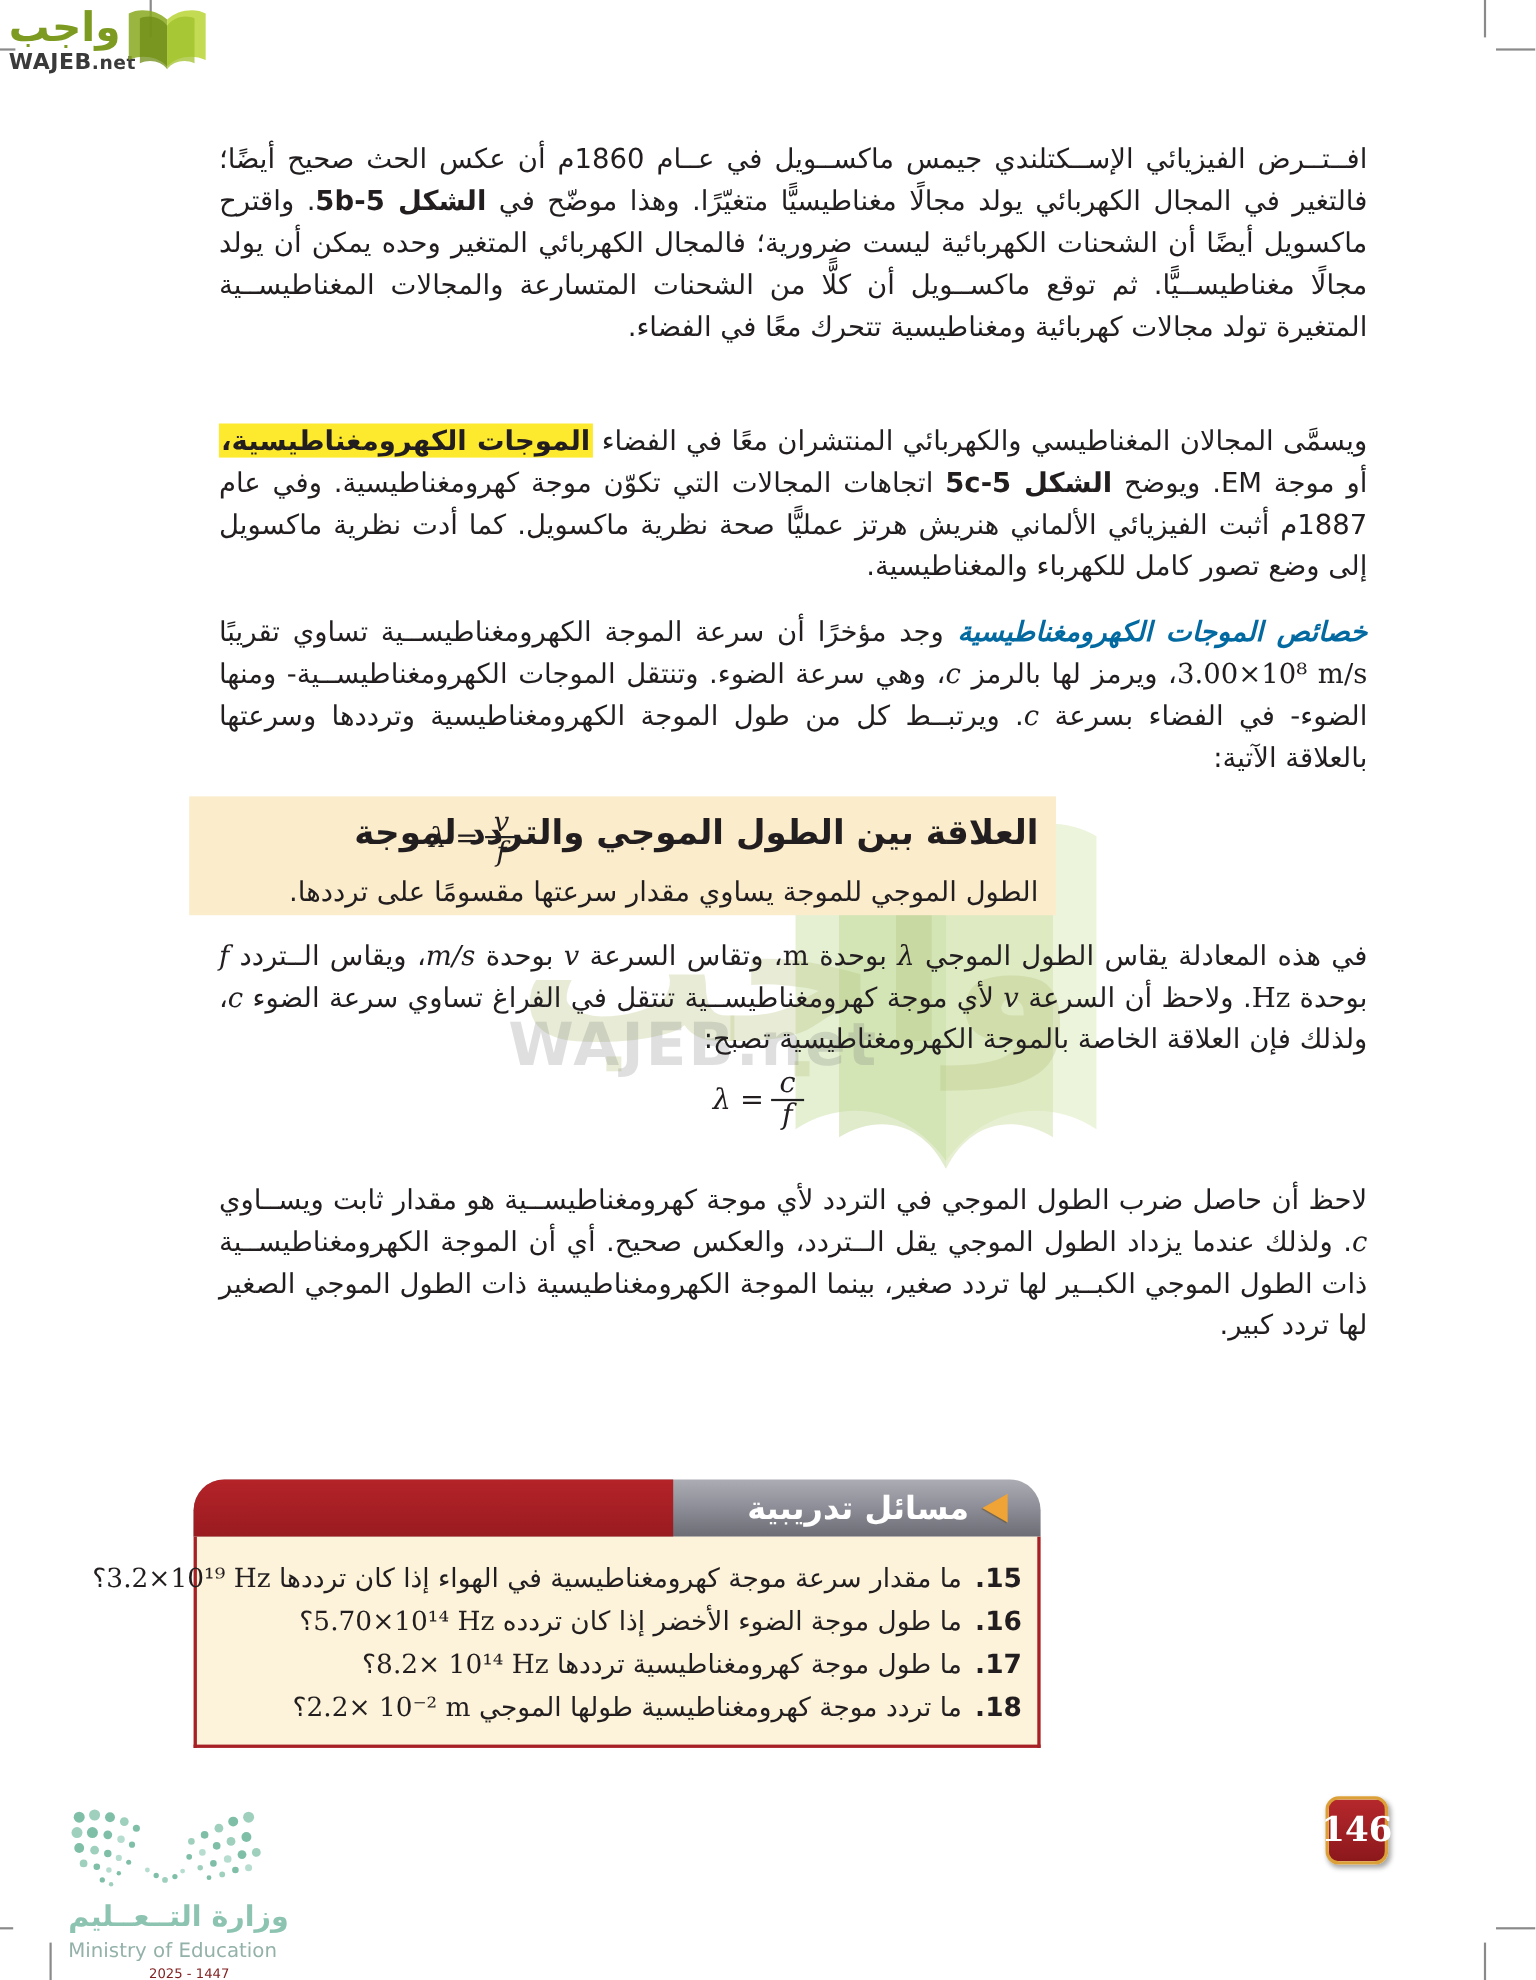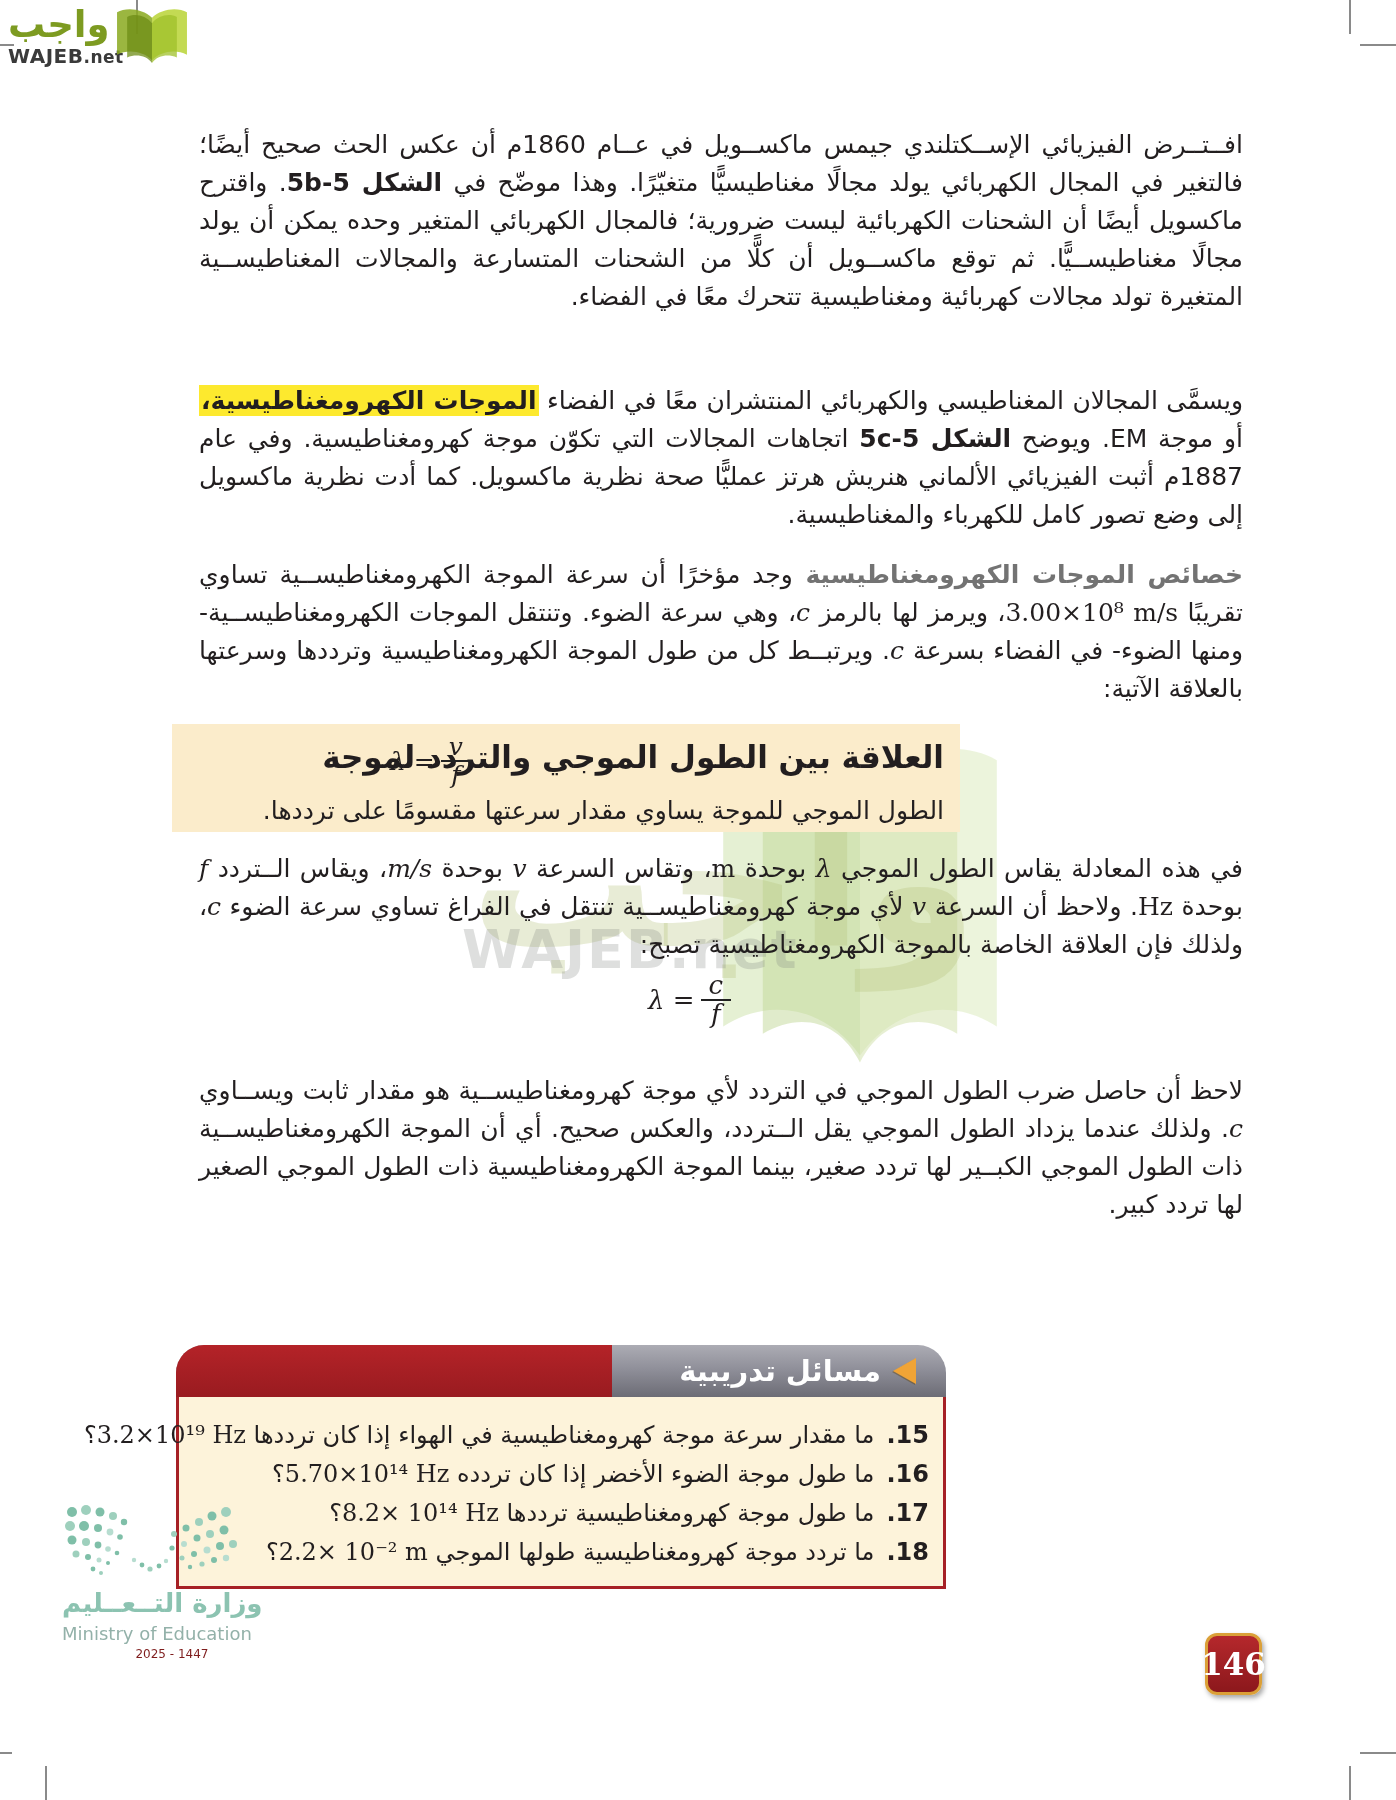--- a/index.html
+++ b/index.html
@@ -18,21 +18,21 @@
   .wm-ar{position:absolute;left:470px;top:790px;font-size:185px;font-weight:bold;
          color:rgba(178,192,118,0.30);direction:rtl;line-height:1;}
   .wm-en{position:absolute;left:462px;top:918px;font-size:54px;font-weight:bold;
          color:rgba(128,132,128,0.26);letter-spacing:2px;}
   
   .para{position:absolute;left:172px;width:1044px;direction:rtl;text-align:justify;
         font-size:25px;line-height:38px;z-index:1;margin-left:27px;}
   .p1{top:126px;} .p2{top:382px;} .p3{top:556px;} .p4{top:850px;} .p5{top:1072px;}
   .run-bold{font-weight:bold;}
   .run-highlight{background:#fde92e;font-weight:bold;padding:1px 2px;}
-  .run-red{color:#737373;font-weight:bold;}
+  .run-red{color:#0369a1;font-weight:bold;font-style:italic;}
   .run-formula{direction:ltr;unicode-bidi:isolate;font-family:"DejaVu Serif",serif;}
   .run-var{direction:ltr;unicode-bidi:isolate;font-family:"DejaVu Serif",serif;font-style:italic;}
   
   .relation-box{position:absolute;left:172px;top:724px;width:788px;height:108px;
                 background:#fbeccb;z-index:1;}
   .rb-title{position:absolute;top:15px;right:16px;direction:rtl;font-weight:bold;font-size:31px;}
   .rb-eq{position:absolute;top:10px;left:218px;direction:ltr;font-size:25px;
          font-family:"DejaVu Serif",serif;font-style:italic;display:flex;align-items:center;gap:6px;}
   .rb-desc{position:absolute;top:72px;right:16px;direction:rtl;font-size:25px;}
   .frac{display:inline-flex;flex-direction:column;align-items:center;vertical-align:middle;
@@ -54,21 +54,21 @@
   .pb-header-label{position:absolute;top:0;right:30px;height:52px;display:flex;align-items:center;
                    gap:12px;direction:rtl;color:#ffffff;font-weight:bold;font-size:29px;}
   .pb-tri{width:0;height:0;border-top:13px solid transparent;border-bottom:13px solid transparent;
           border-right:23px solid #f0a436;filter:drop-shadow(-1px 1px 0 rgba(90,60,0,.4));}
   .pb-body{position:absolute;top:52px;left:0;right:0;bottom:0;background:#fdf3da;
            border:3px solid #a62025;border-top:none;box-sizing:border-box;padding:24px 14px 0 8px;}
   .problem{display:flex;direction:rtl;align-items:baseline;height:39px;font-size:24px;}
   .pnum{font-weight:bold;margin-left:12px;}
   .ptext{white-space:nowrap;}
   
-  .ministry{position:absolute;left:62px;top:1504px;width:220px;z-index:2;}
+  .ministry{position:absolute;left:62px;top:1644px;width:220px;z-index:2;}
   .m-ar{color:#8cc3b1;font-size:26px;font-weight:bold;direction:rtl;text-align:left;margin-top:0px;}
   .m-en{color:#93b1a9;font-size:18px;margin-top:5px;}
   .m-years{color:#7f1d1d;font-size:12px;margin-top:3px;text-align:center;}
   
   .page-badge{position:absolute;left:1205px;top:1633px;width:57px;height:62px;box-sizing:border-box;
               background:linear-gradient(180deg,#b5282c,#8c181c);border:3px solid #dba038;
               border-radius:12px;color:#fff;font-weight:bold;font-size:31px;display:flex;
               align-items:center;justify-content:center;font-family:"DejaVu Serif",serif;
               box-shadow:2px 3px 5px rgba(0,0,0,.35);z-index:3;}
 </style>

